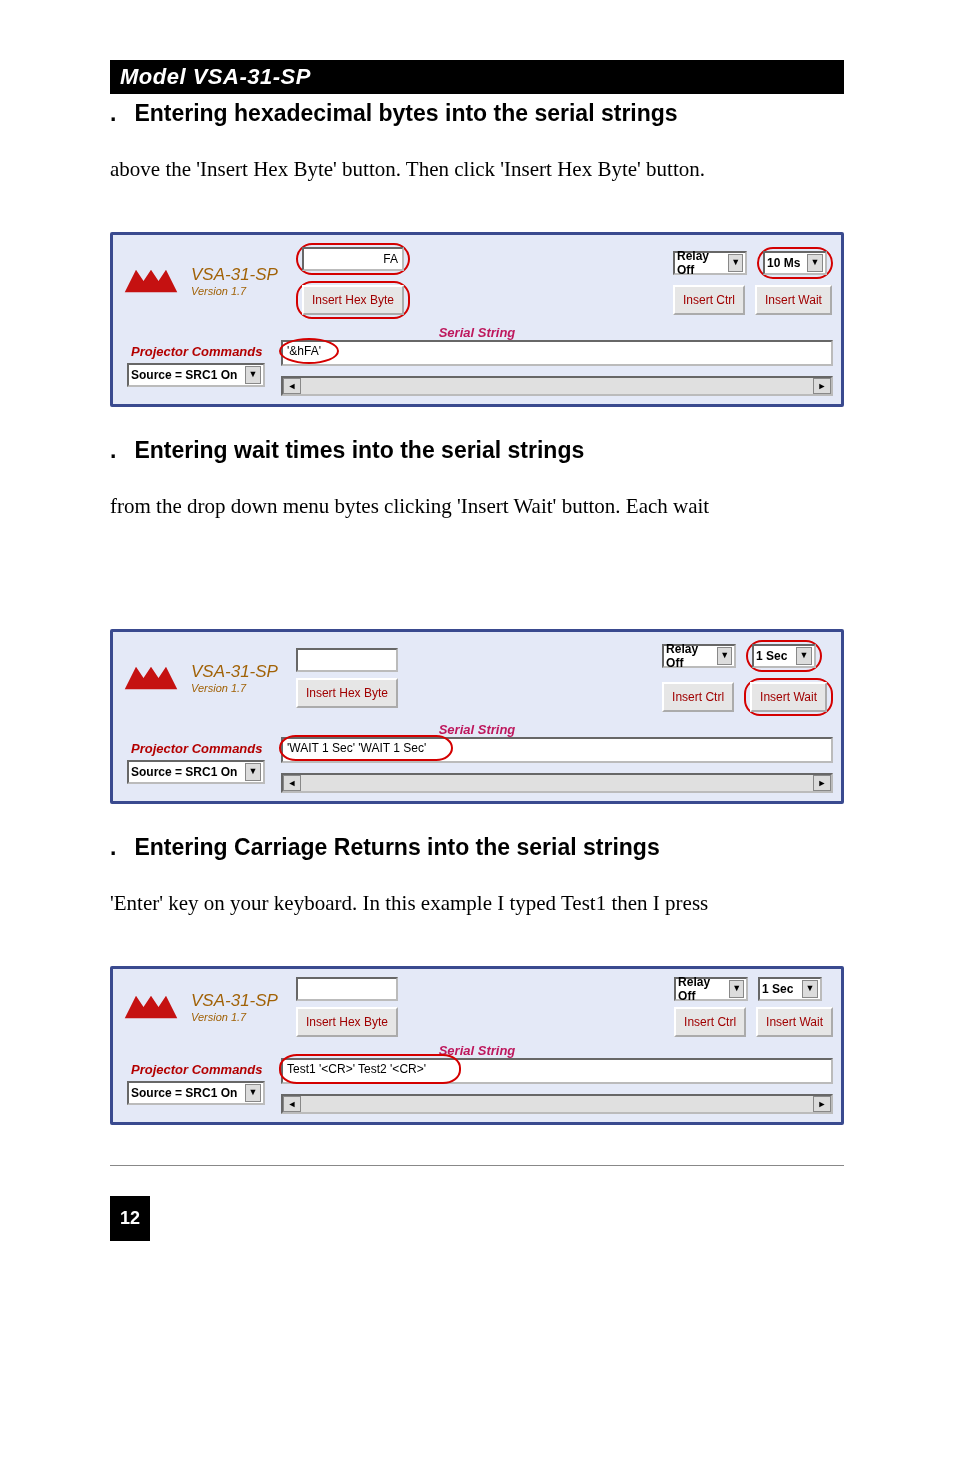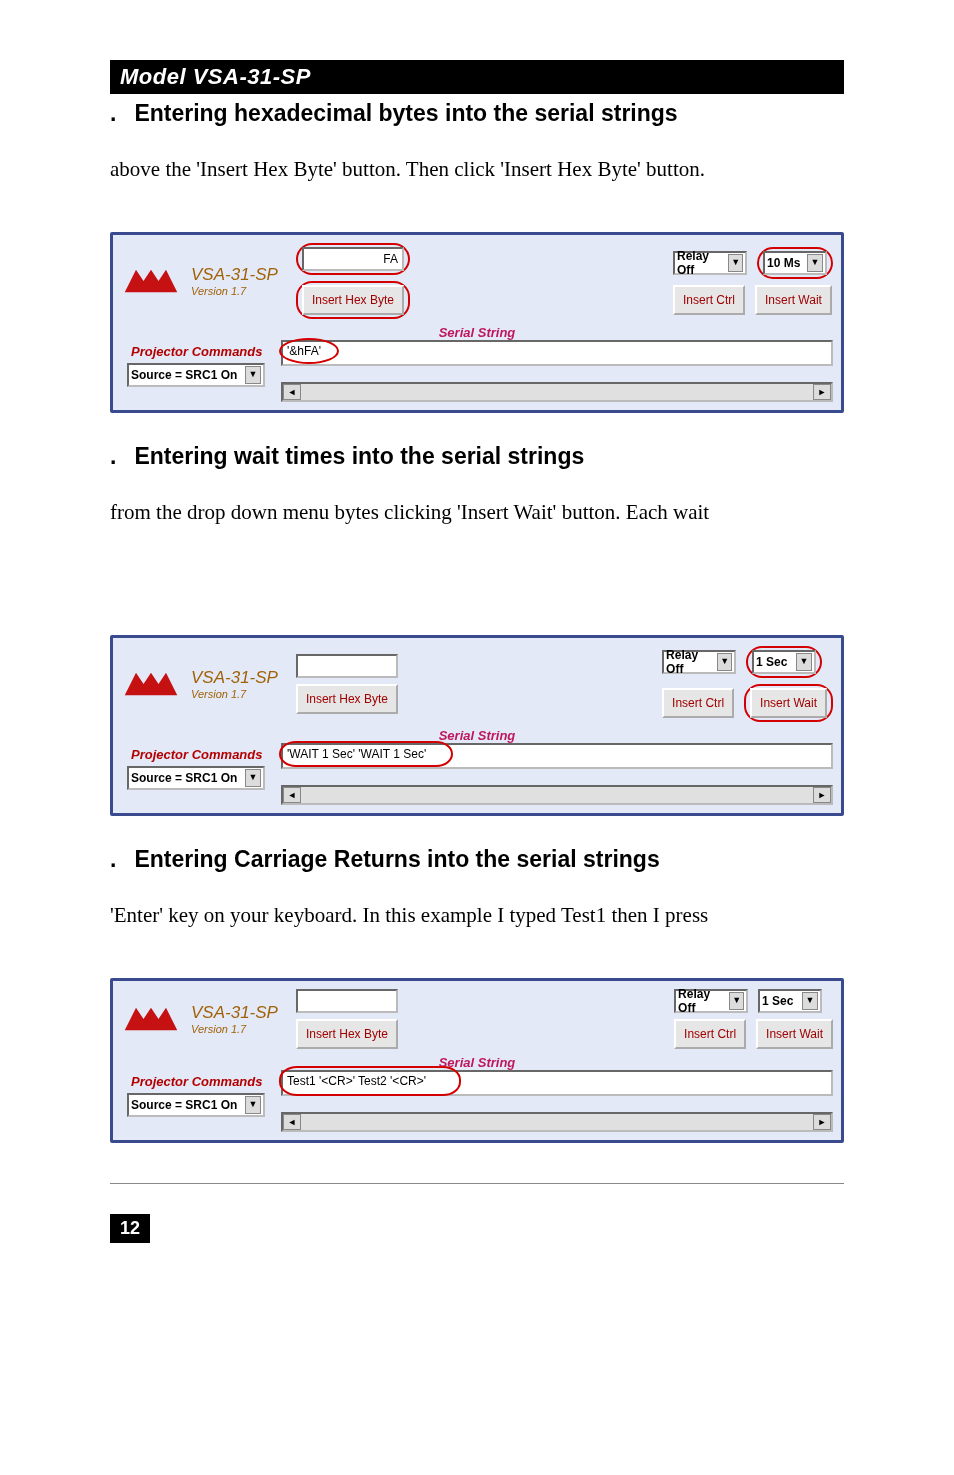--- a/index.html
+++ b/index.html
@@ -144,21 +144,21 @@
   }
   .fig-bottom-row {
     display:flex;
     align-items:flex-start;
     gap: 16px;
   }
   .serial-area {
     flex:1;
     display:flex;
     flex-direction:column;
-    gap:16px;
+    gap:10px;
   }
   .serial-box {
     background:#fff;
     border:2px inset #bbb;
     padding:2px 4px;
     font-family:inherit;
     font-size:12px;
     min-height:18px;
   }
   .scroll-track {
@@ -192,21 +192,21 @@
   .red-oval-stretch {
     border:2px solid #d40000;
     border-radius: 50%;
     display:inline-block;
   }
   .page-num-box {
     background:#000;
     color:#fff;
     font-weight:700;
     font-size:18px;
-    padding:4px 10px;
+    padding:12px 10px;
     display:inline-block;
     margin-top: 30px;
   }
   .hr-line {
     border-top:1px solid #888;
     margin: 40px 0 0 0;
   }
 </style>
 </head>
 <body>

